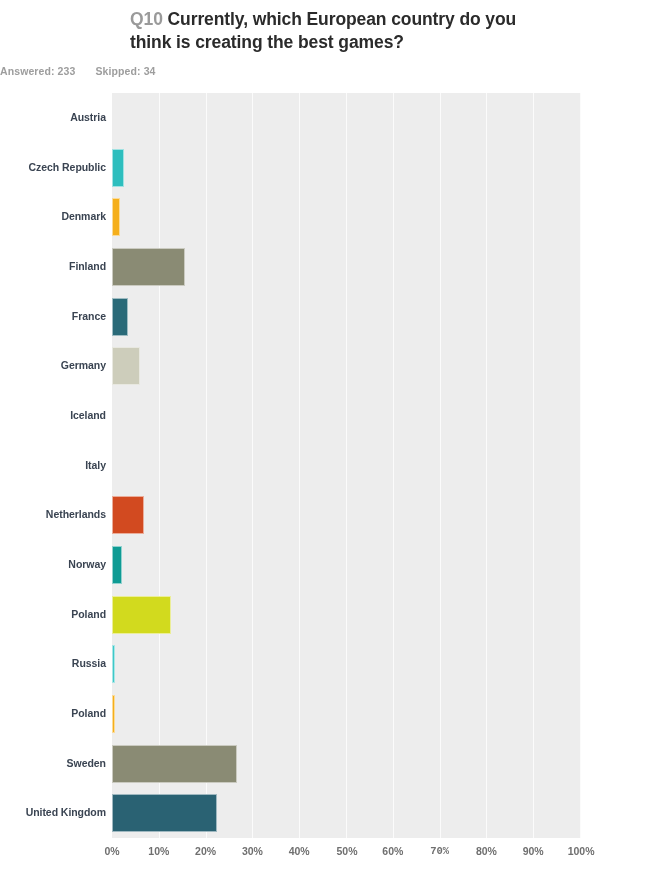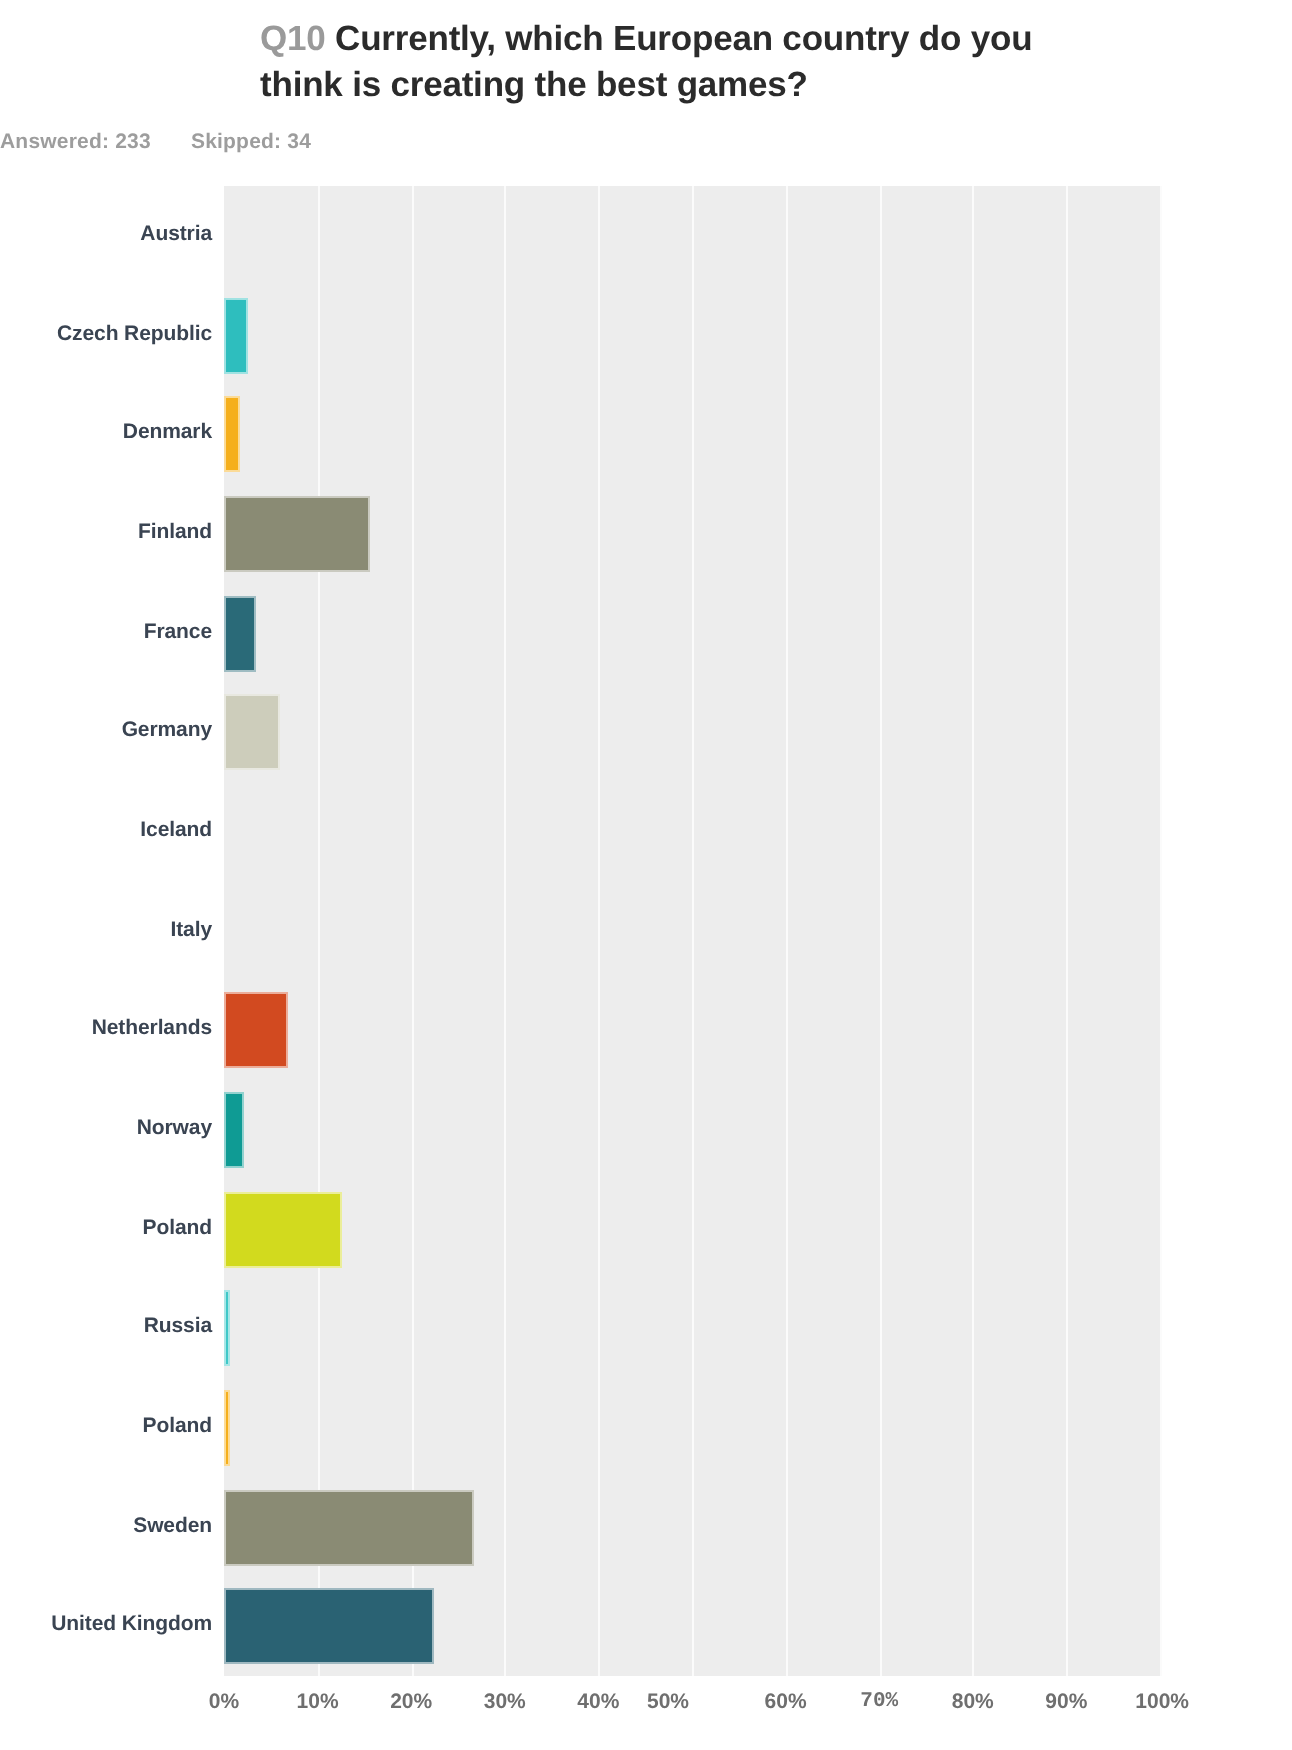--- a/index.html
+++ b/index.html
@@ -228,21 +228,21 @@
       <div class="y-label" style="top: 613.833px;">Poland</div>
       <div class="y-label" style="top: 663.5px;">Sweden</div>
       <div class="y-label" style="top: 713.167px;">United Kingdom</div>
     </div>
   <div id="x-labels">
       <div class="x-label" style="left: 0px;">0%</div>
       <div class="x-label" style="left: 46.8px;">10%</div>
       <div class="x-label" style="left: 93.6px;">20%</div>
       <div class="x-label" style="left: 140.4px;">30%</div>
       <div class="x-label" style="left: 187.2px;">40%</div>
-      <div class="x-label" style="left: 222px;">50%</div>
+      <div class="x-label" style="left: 235px;">50%</div>
       <div class="x-label" style="left: 280.8px;">60%</div>
       <div class="x-label" style="left: 327.6px; font-family: Liberation Mono, monospace;">70%</div>
       <div class="x-label" style="left: 374.4px;">80%</div>
       <div class="x-label" style="left: 421.2px;">90%</div>
       <div class="x-label last" style="left: 468px;">100%</div>
     </div>
 
 </div>
 
 </body></html>

